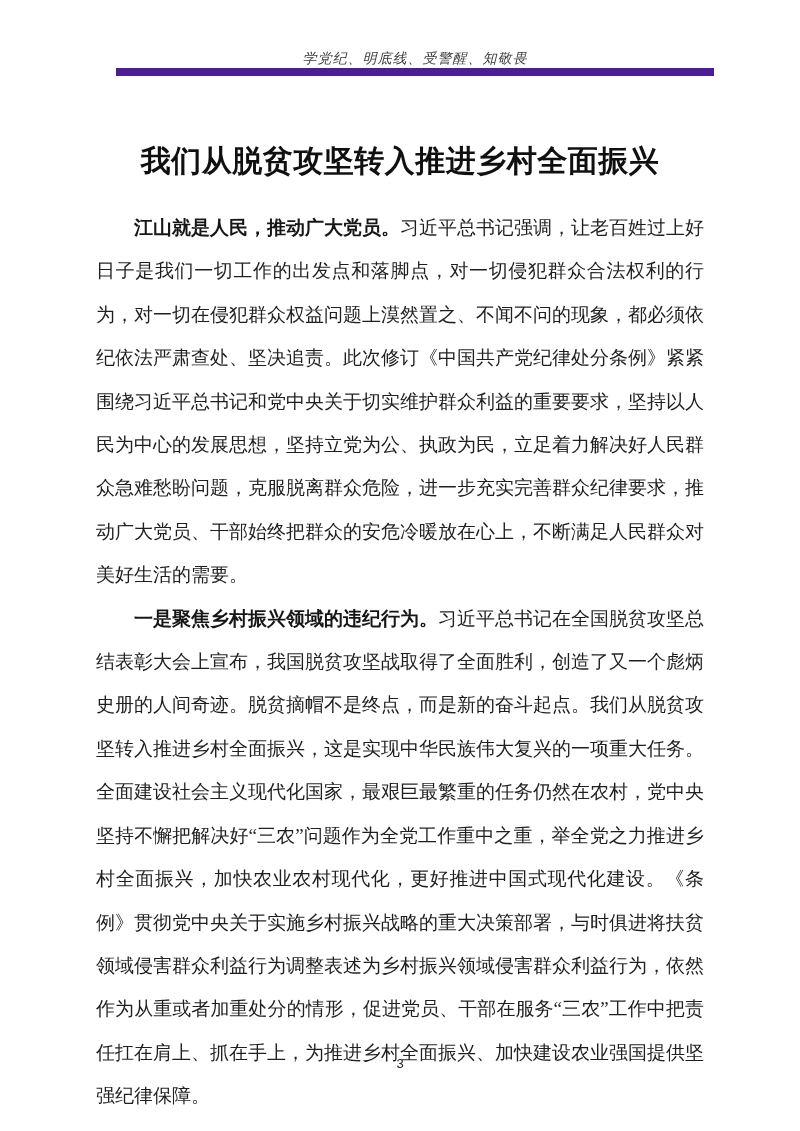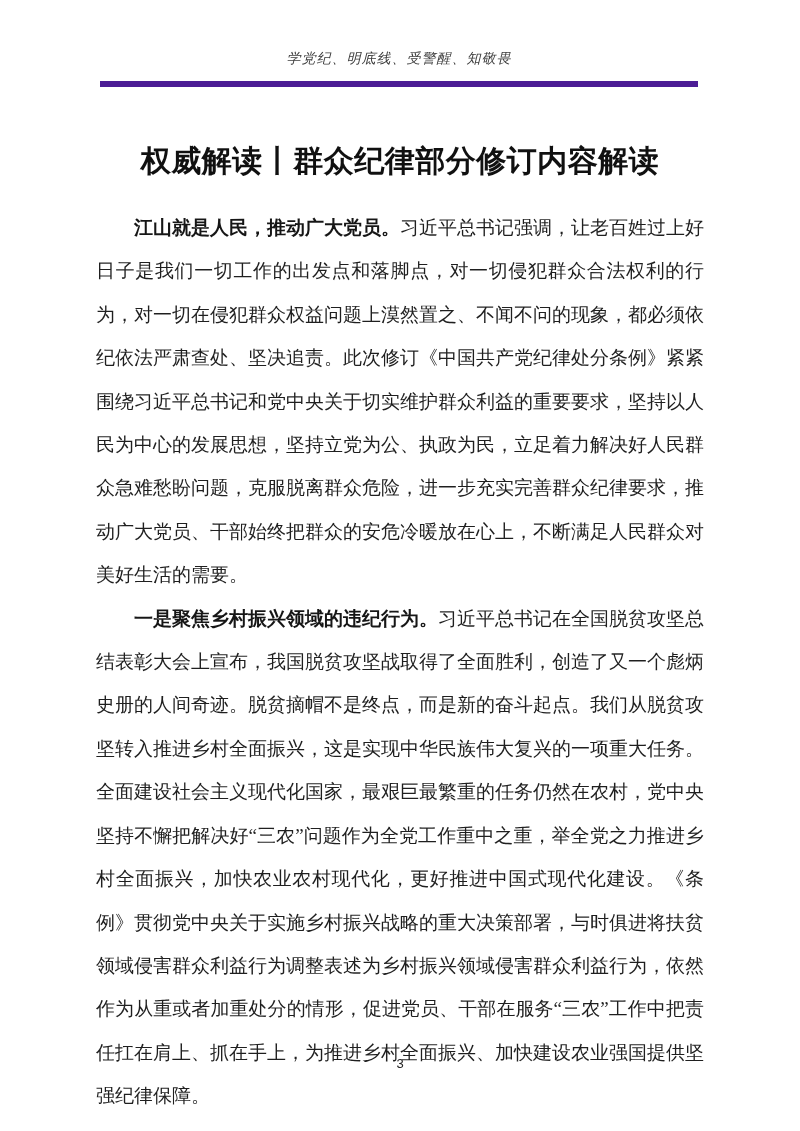--- a/index.html
+++ b/index.html
@@ -12,29 +12,28 @@
   }
   .page {
     position: relative;
     width: 800px;
     height: 1131px;
     background: #ffffff;
   }
   .doc-header {
     position: absolute;
     top: 50px;
-    left: 100px;
+    left: 116px;
     width: 598px;
     text-align: center;
     font-size: 14px;
     letter-spacing: 1px;
     color: #3d3d3d;
     font-style: italic;
-    padding-bottom: 13px;
-    border-bottom: 6px solid #4c1d95;
+    border-bottom: 8px solid #4c1d95;
   }
   .doc-title {
     position: absolute;
     top: 142px;
     left: 0;
     width: 800px;
     text-align: center;
     font-size: 30px;
     line-height: 38px;
     font-weight: bold;
@@ -73,21 +72,21 @@
 </style>
 </head>
 <body>
 
 <div class="page">
 
   <div class="doc-header">
     <span>学党纪、明底线、受警醒、知敬畏</span>
   </div>
 
-  <h1 class="doc-title">权威解读丨群众纪律部分修订内容解读</h1>
+  <h1 class="doc-title">我们从脱贫攻坚转入推进乡村全面振兴</h1>
 
   <div class="content">
     <p class="para"><span class="lead">江山就是人民，推动广大党员。</span><span>习近平总书记强调，让老百姓过上好日子是我们一切工作的出发点和落脚点，对一切侵犯群众合法权利的行为，对一切在侵犯群众权益问题上漠然置之、不闻不问的现象，都必须依纪依法严肃查处、坚决追责。此次修订《中国共产党纪律处分条例》紧紧围绕习近平总书记和党中央关于切实维护群众利益的重要要求，坚持以人民为中心的发展思想，坚持立党为公、执政为民，立足着力解决好人民群众急难愁盼问题，克服脱离群众危险，进一步充实完善群众纪律要求，推动广大党员、干部始终把群众的安危冷暖放在心上，不断满足人民群众对美好生活的需要。</span></p>
 
     <p class="para"><span class="lead">一是聚焦乡村振兴领域的违纪行为。</span><span>习近平总书记在全国脱贫攻坚总结表彰大会上宣布，我国脱贫攻坚战取得了全面胜利，创造了又一个彪炳史册的人间奇迹。脱贫摘帽不是终点，而是新的奋斗起点。我们从脱贫攻坚转入推进乡村全面振兴，这是实现中华民族伟大复兴的一项重大任务。全面建设社会主义现代化国家，最艰巨最繁重的任务仍然在农村，党中央坚持不懈把解决好“三农”问题作为全党工作重中之重，举全党之力推进乡村全面振兴，加快农业农村现代化，更好推进中国式现代化建设。《条例》贯彻党中央关于实施乡村振兴战略的重大决策部署，与时俱进将扶贫领域侵害群众利益行为调整表述为乡村振兴领域侵害群众利益行为，依然作为从重或者加重处分的情形，促进党员、干部在服务“三农”工作中把责任扛在肩上、抓在手上，为推进乡村全面振兴、加快建设农业强国提供坚强纪律保障。</span></p>
   </div>
 
   <div class="page-number">3</div>
 
 </div>

